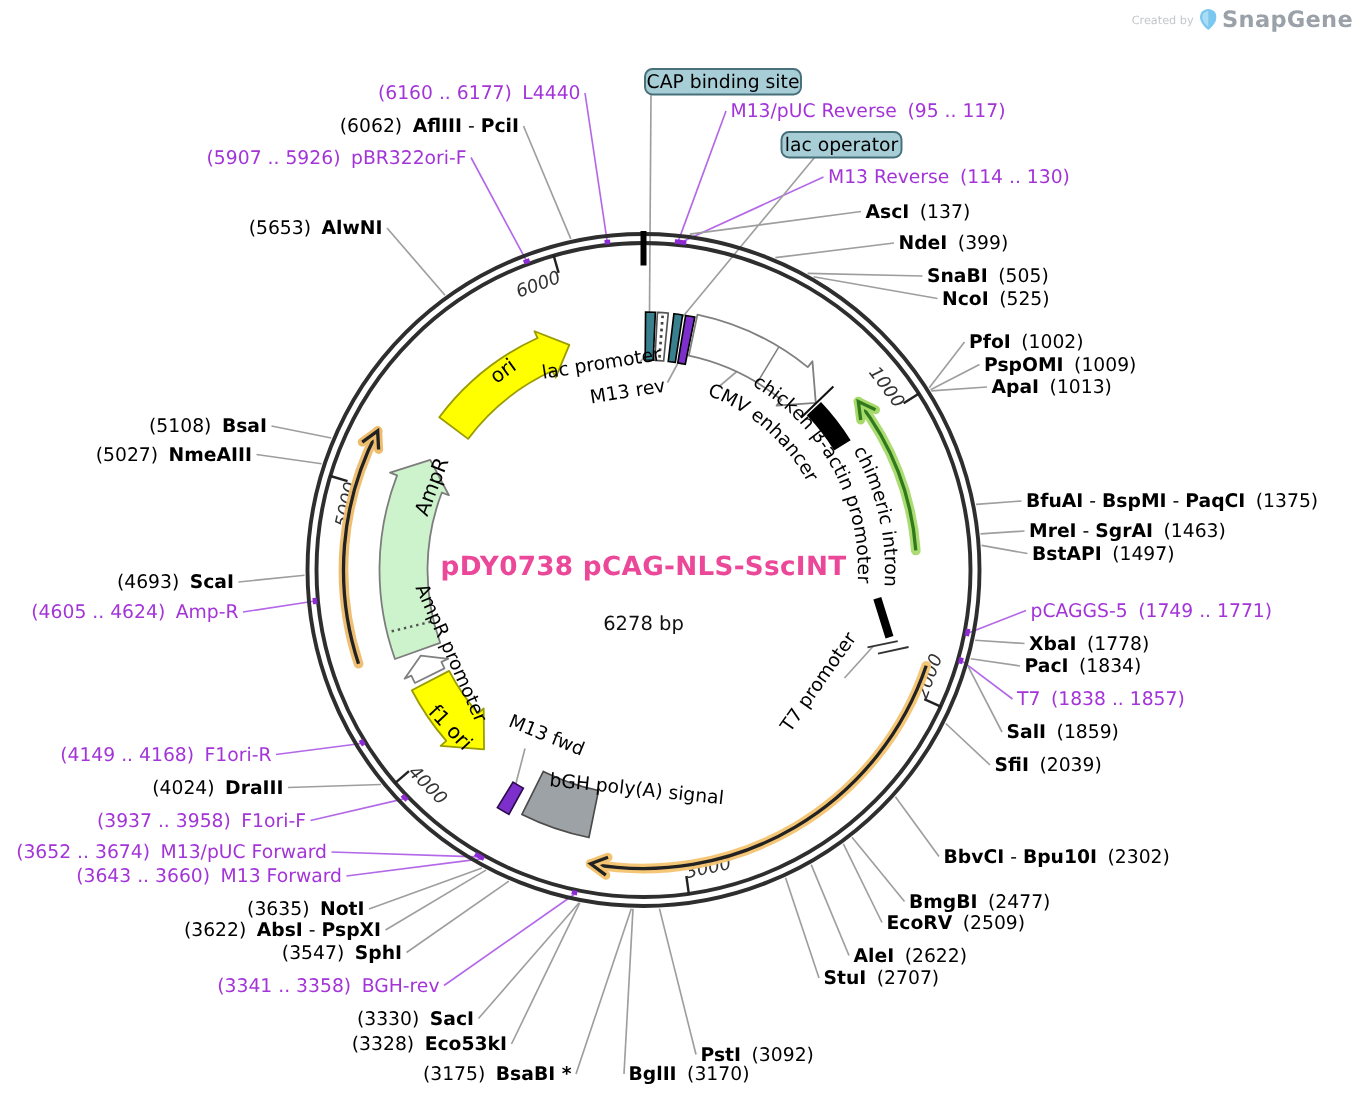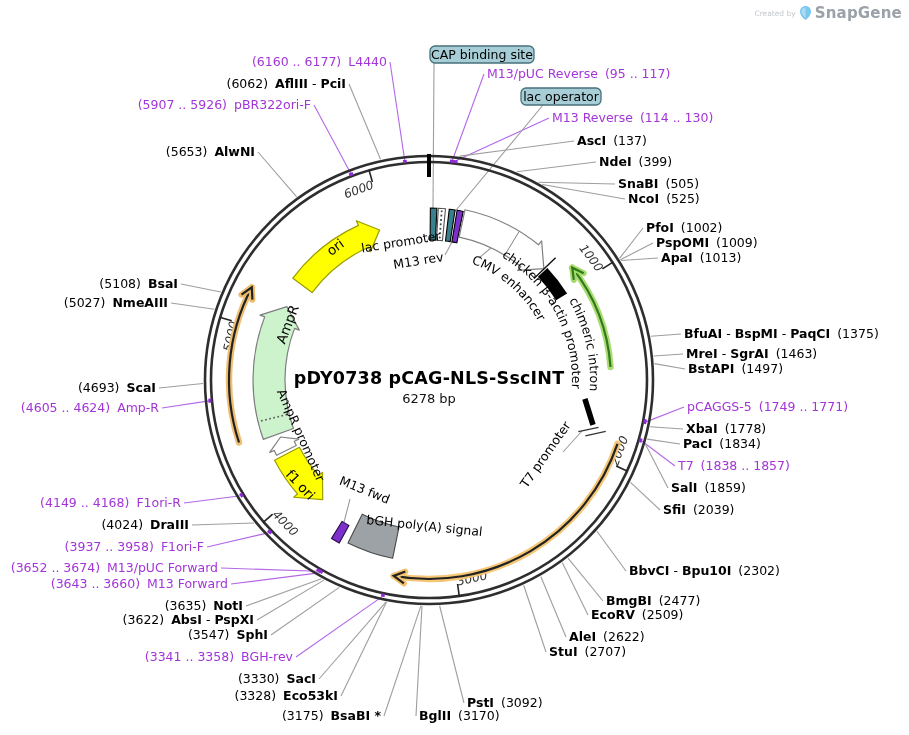--- a/index.html
+++ b/index.html
@@ -1,22 +1,22 @@
 <!DOCTYPE html>
 <html><head>
 <meta charset="utf-8">
 <style>
   html,body{margin:0;padding:0;background:#fff;}
   #stage{position:relative;width:909px;height:735px;background:#fff;overflow:hidden;
          font-family:"DejaVu Sans","Liberation Sans",sans-serif;}
   #map-svg{position:absolute;left:0;top:0;}
   #center-title{position:absolute;left:429px;top:368px;transform:translate(-50%,0);
                 text-align:center;white-space:nowrap;}
-  #center-title .t1{font-size:17.5px;font-weight:bold;color:#000000;letter-spacing:.2px;}
-  #center-title .t2{font-size:13px;color:#111;margin-top:3px;}
+  #center-title .t1{font-size:17.5px;font-weight:bold;color:#ec4899;letter-spacing:.2px;}
+  #center-title .t2{font-size:13px;color:#111;margin-top:21px;}
   #watermark{position:absolute;right:7px;top:4px;display:flex;align-items:center;gap:4px;margin-left:32px;}
   #watermark .wm1{font-size:7.5px;color:#c3c7cc;}
   #watermark .wm2{font-size:15px;color:#9aa1a8;font-weight:600;letter-spacing:.2px;}
 </style>
 </head>
 <body>
 
 <div id="stage">
   <svg id="map-svg" width="909" height="735" viewBox="0 0 909 735">
       <g>

